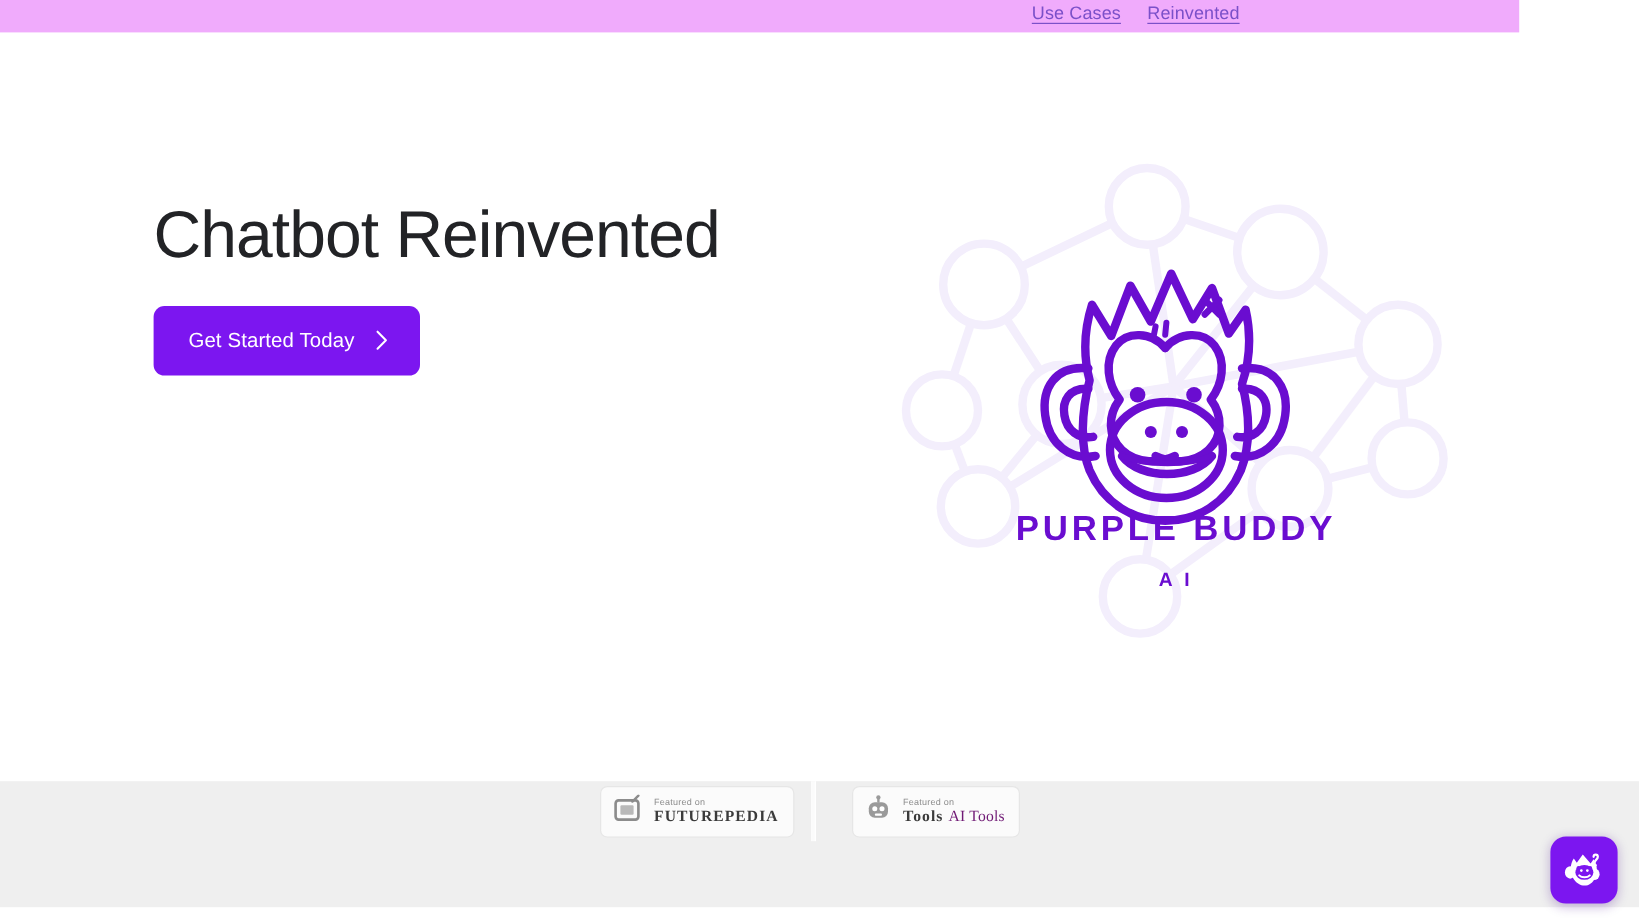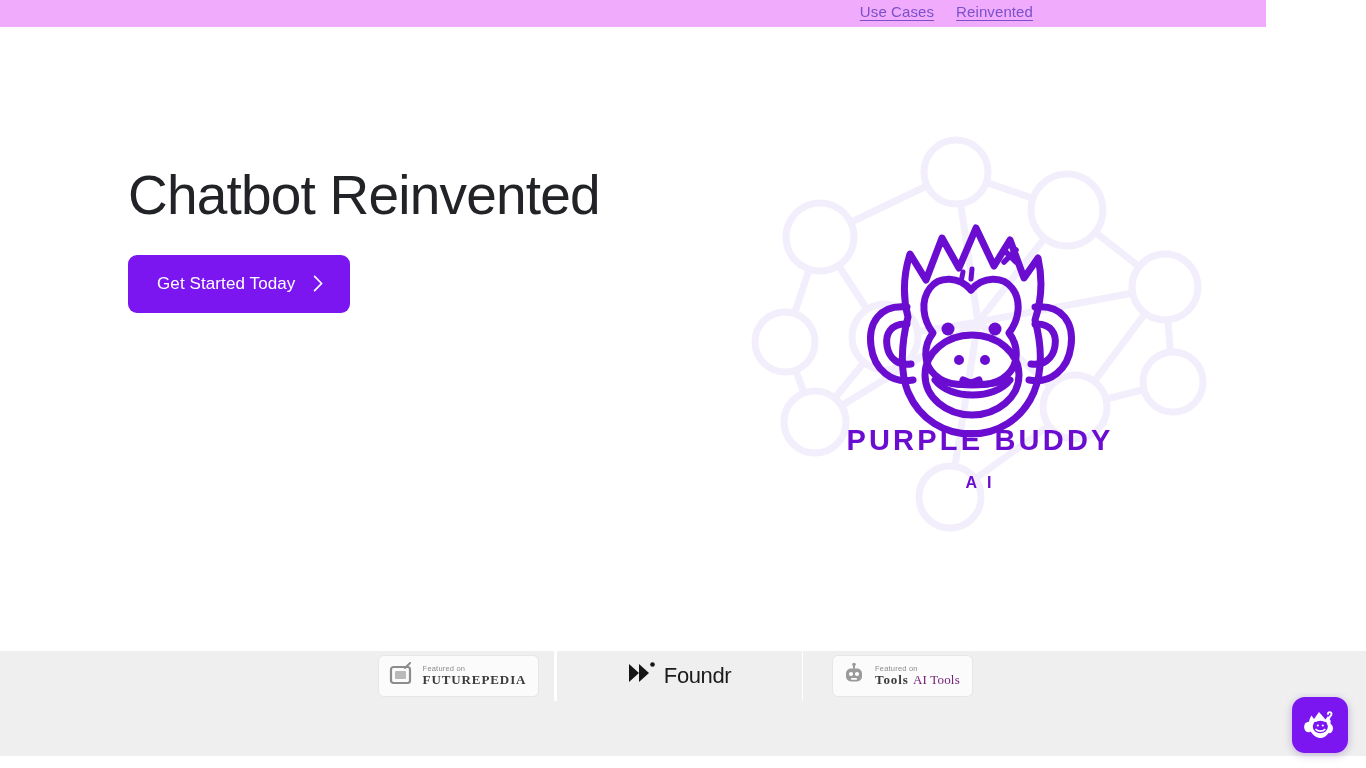--- a/index.html
+++ b/index.html
@@ -229,32 +229,20 @@
       </div>
 
       <div class="divider"></div>
 
 
       <div class="divider"></div>
 
 
       <div class="divider"></div>
 
-      <div class="logo-cell" style="width:245px">
-        <span class="wordmark">
-          <span>
-            <svg width="30" height="24" viewBox="0 0 30 24">
-              <path d="M2 3 L2 21 L12 12 Z" fill="#151515"></path>
-              <path d="M12 3 L12 21 L22 12 Z" fill="#151515"></path>
-              <circle cx="25.5" cy="3.5" r="2.3" fill="#151515"></circle>
-            </svg>
-          </span>
-          <span>Foundr</span>
-        </span>
-      </div>
 
       <div class="divider"></div>
 
       <div class="logo-cell" style="width:200px">
         <span class="badge-pill">
           <span>
             <svg width="24" height="24" viewBox="0 0 24 24">
               <path d="M12 3 L12 6" stroke="#9a9a9a" stroke-width="2" stroke-linecap="round"></path>
               <circle cx="12" cy="2.5" r="1.8" fill="#9a9a9a"></circle>
               <rect x="4" y="6.5" width="16" height="13" rx="5" fill="#9a9a9a"></rect>

